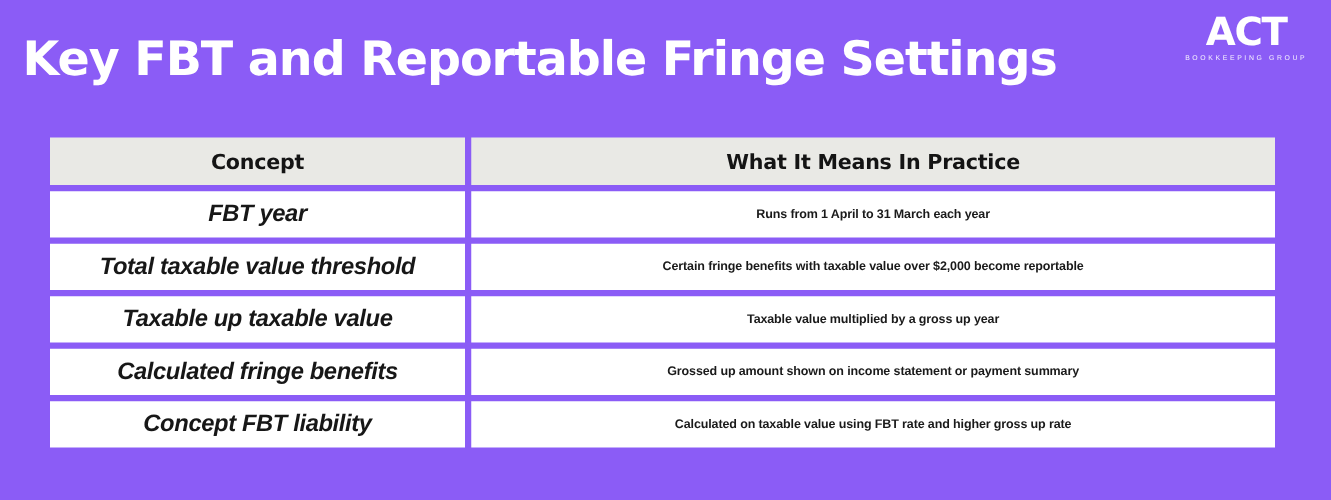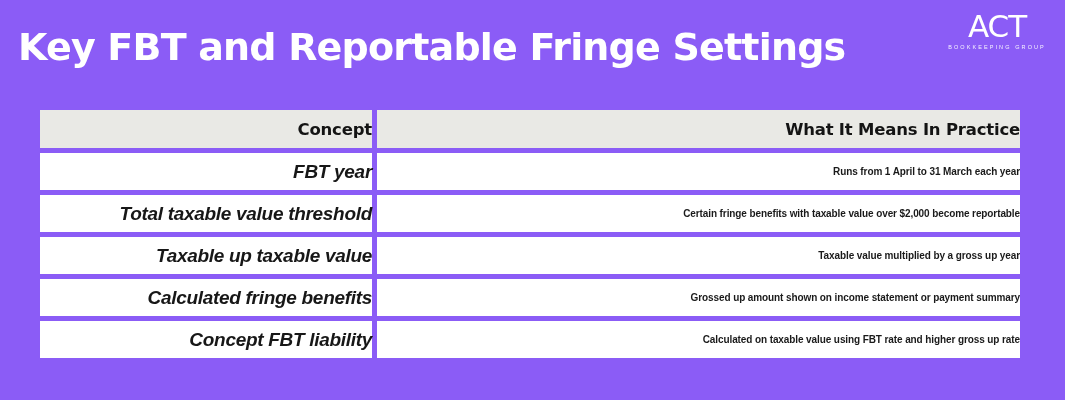--- a/index.html
+++ b/index.html
@@ -40,21 +40,21 @@
     position: absolute;
     right: 18px;
     top: 10px;
     width: 100px;
     text-align: center;
     user-select: none;
   }
   #brand-logo .logo-mark {
     color: #ffffff;
     font-family: "DejaVu Sans", sans-serif;
-    font-weight: normal;
+    font-weight: bold;
     font-size: 31px;
     line-height: 32px;
     letter-spacing: -1px;
   }
   #brand-logo .logo-sub {
     color: #ffffff;
     font-family: "Liberation Sans", sans-serif;
     font-size: 5.5px;
     line-height: 10px;
     letter-spacing: 2.1px;
@@ -70,21 +70,20 @@
     width: 985px;
     border-collapse: separate;
     border-spacing: 5px 5px;
     margin: -5px 0 0 -5px;
     table-layout: fixed;
   }
   #settings-table td,
   #settings-table th {
     padding: 0;
     margin: 0;
-    text-align: right;
   }
   .col-concept {
     width: 332px;
   }
   .col-meaning {
     width: 643px;
   }
 
   .th-cell {
     background: #E9E9E5;

